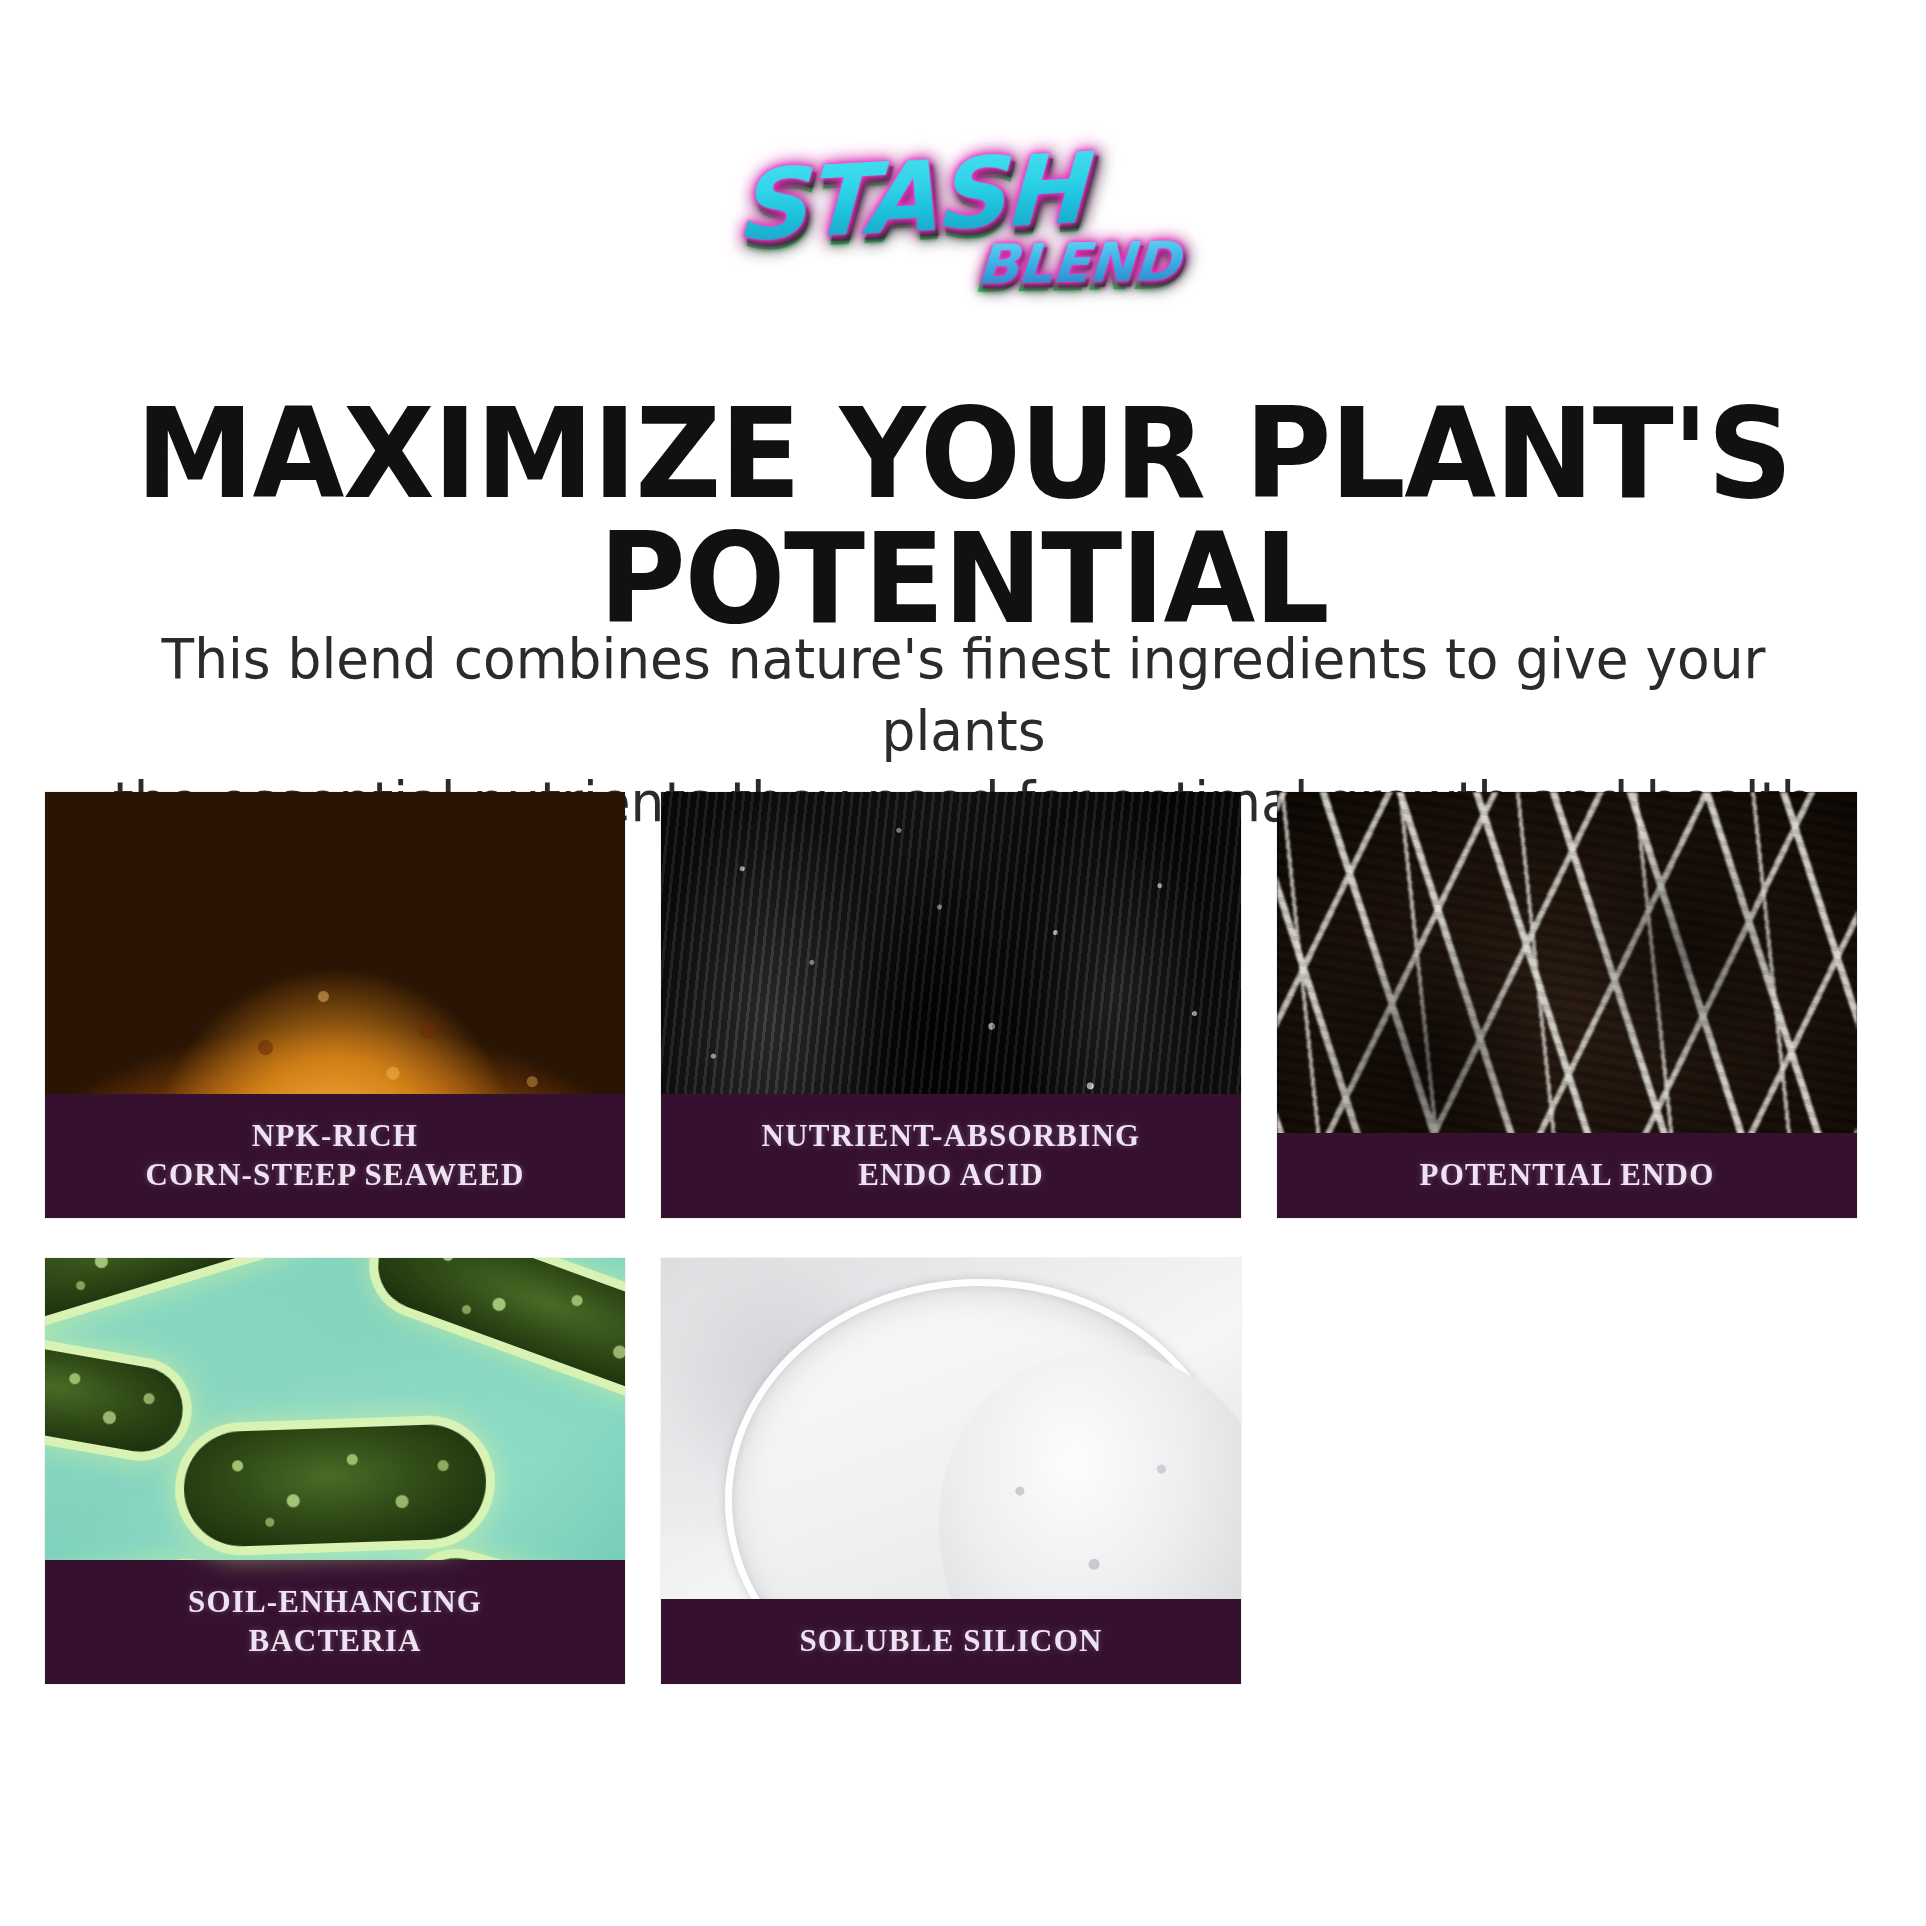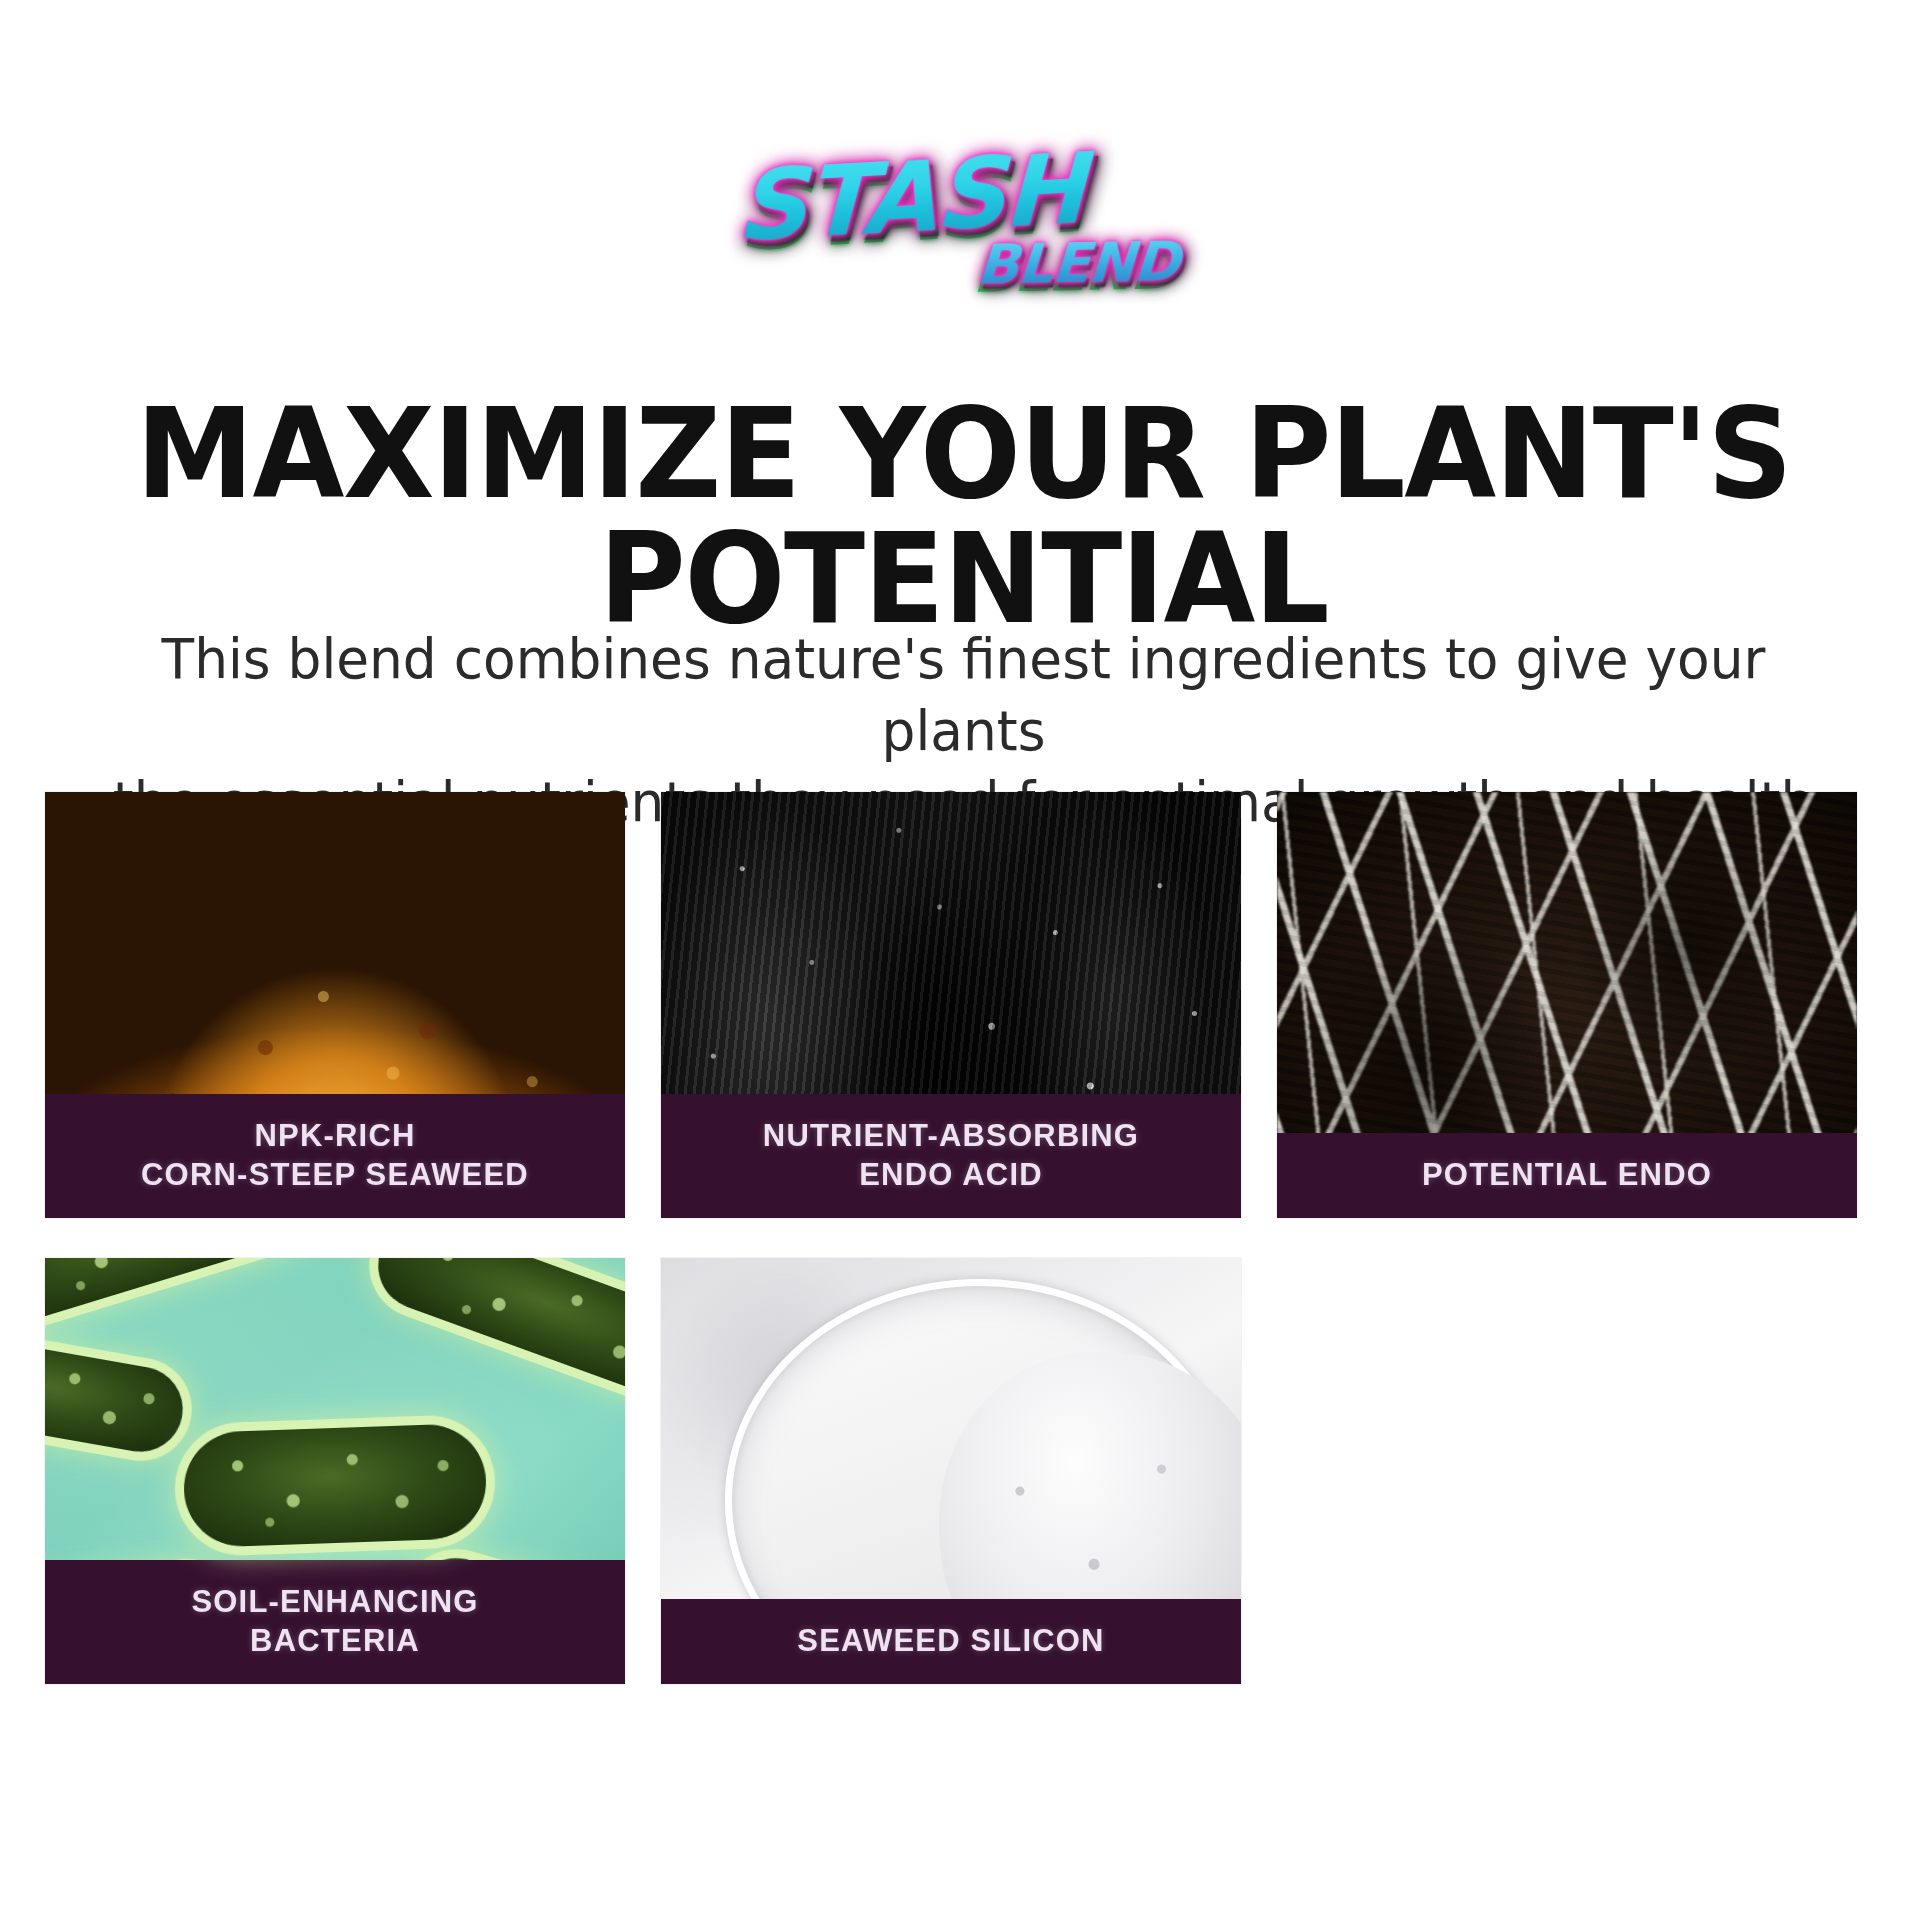--- a/index.html
+++ b/index.html
@@ -118,21 +118,21 @@
   }
   .card-photo{
     position:absolute; inset:0;
     overflow:hidden;
   }
   .card-label{
     position:absolute; left:0; right:0; bottom:0;
     background:#35102f;
     padding:22px 24px 24px;
     text-align:center;
-    font-family:Liberation Sans, sans-serif;
+    font-family:Liberation Serif, serif;
     font-weight:700;
     font-size:31px;
     line-height:1.26;
     letter-spacing:1.2px;
     color:#efe2f2;
     text-shadow:0 0 6px rgba(255,255,255,.25);
   }
   .card-label span{ display:block; }
 
   
@@ -401,18 +401,18 @@
   </div>
 
   <div class="card">
     <div class="card-photo p6">
       <div class="blurbg"></div>
       <div class="bowl"></div>
       <div class="rim"></div>
       <div class="powder"></div>
     </div>
     <div class="card-label">
-      <span>SEAWEED SILICON</span>
+      <span>SOLUBLE SILICON</span>
     </div>
   </div>
 
 </div>
 
 
 </body></html>

